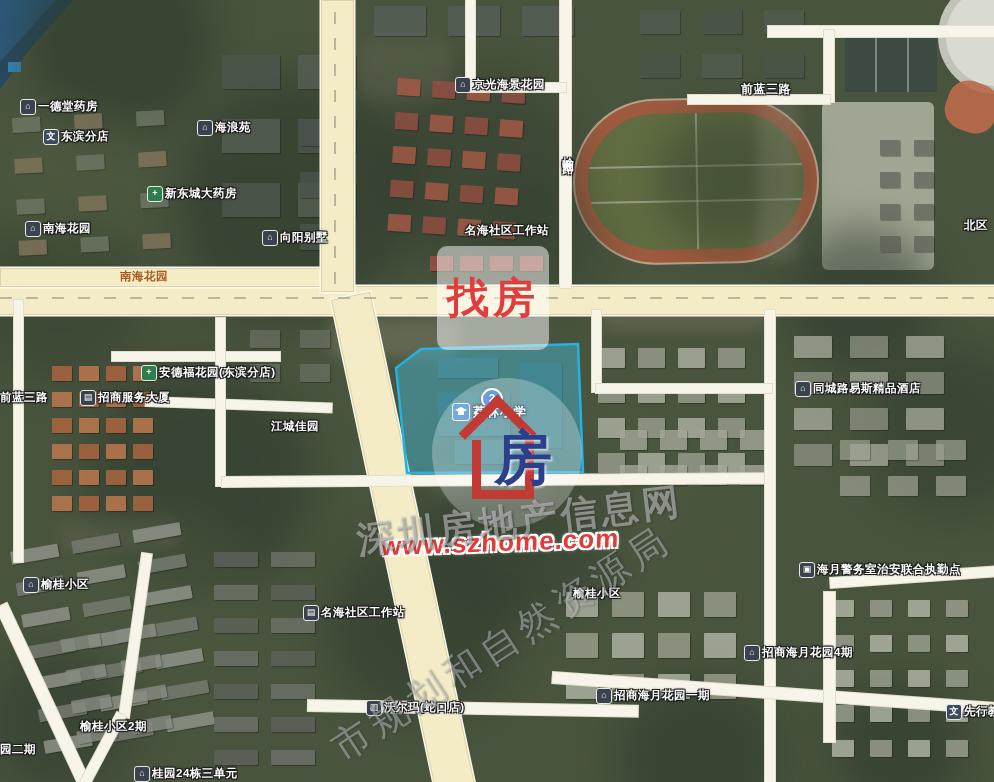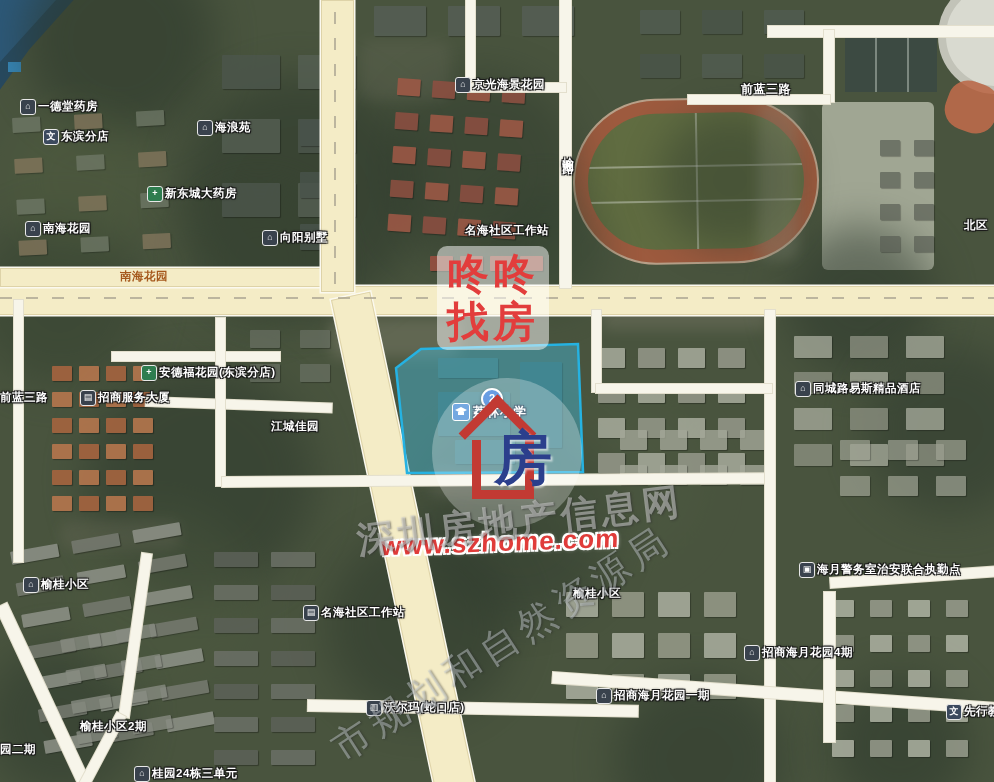--- a/index.html
+++ b/index.html
@@ -413,21 +413,20 @@
     <span id="school-icon">
       <svg width="12" height="12" viewBox="0 0 12 12">
           <polygon points="6,1 12,4 6,7 0,4" fill="#fff"></polygon>
           <rect x="3" y="6" width="6" height="3" fill="#fff"></rect>
         </svg>
     </span>
     <span id="school-name">荔林小学</span>
   </div>
 
   <div class="wm" id="wm-dong">
-    <div>咚咚</div>
     <div>找房</div>
   </div>
   <div class="wm" id="wm-logo">
     <div id="logo-roof"></div>
     <div id="logo-body"></div>
     <div id="logo-char">房</div>
   </div>
   <div class="wm" id="wm-url">www.szhome.com</div>
   <div class="wm" id="wm-diag">深圳房地产信息网</div>
   <div class="wm" id="wm-gov">市规划和自然资源局</div>

